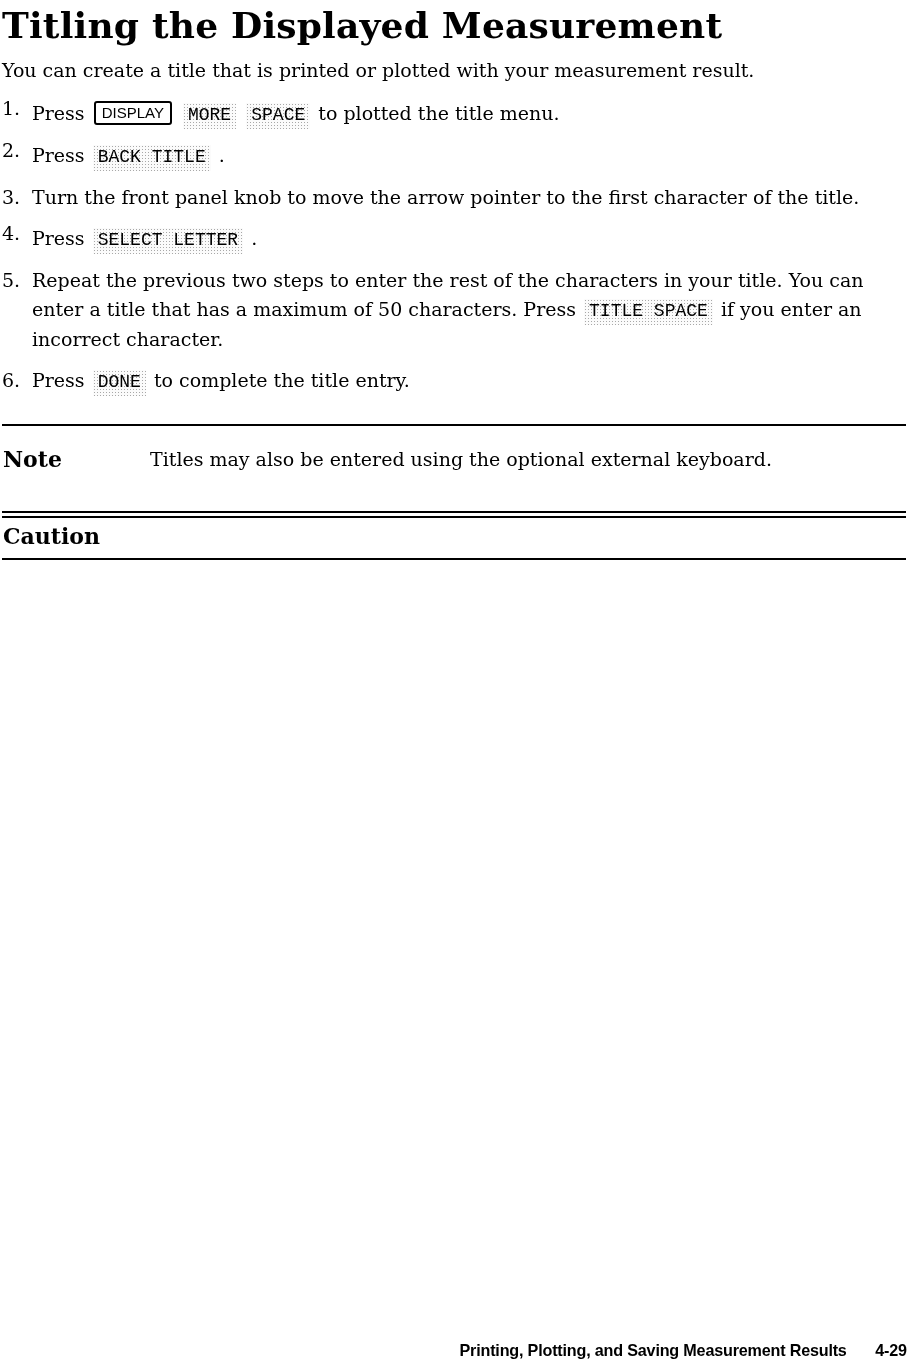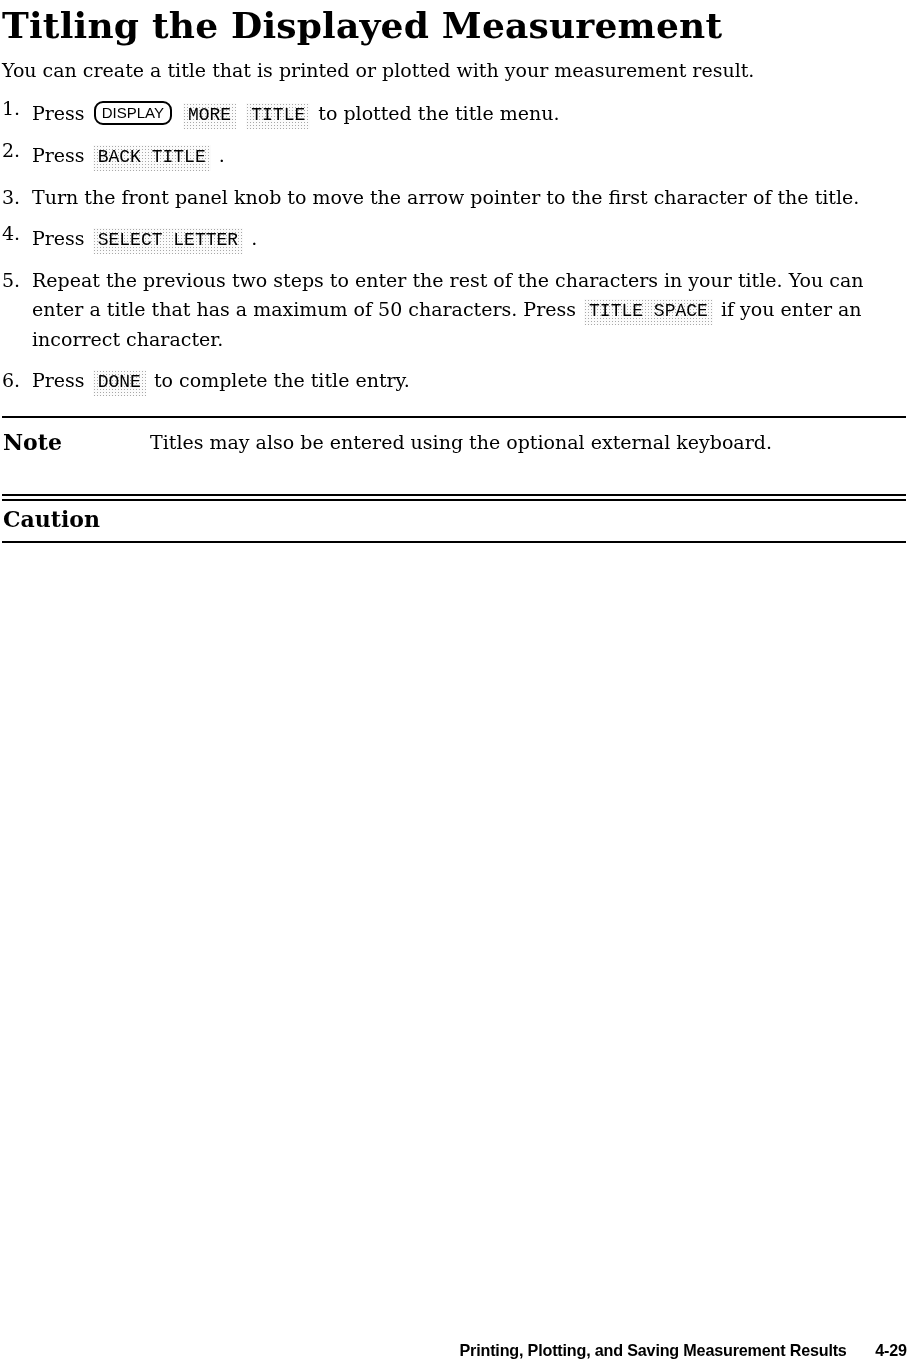--- a/index.html
+++ b/index.html
@@ -37,34 +37,34 @@
     line-height: 21px;
     background-color: #fbfbfb;
     background-image: radial-gradient(circle, #a8a8a8 0.85px, rgba(0,0,0,0) 1px);
     background-size: 3px 3px;
   }
   .keycap {
     font-family: "Liberation Sans", sans-serif;
     font-size: 15px;
     display: inline-block;
     border: 2px solid #000;
-    border-radius: 9px;
+    border-radius: 3px;
     padding: 0 6px 1px 6px;
     line-height: 19px;
     margin: 0 3px;
     position: relative;
     top: -2px;
   }
 
   .adm {
     display: flex;
     border-top: 2px solid #000;
     border-bottom: 2px solid #000;
   }
-  .adm-note { margin-top: 20px; padding: 11px 0 38px 0; }
+  .adm-note { margin-top: 28px; padding: 20px 0 38px 0; }
   .adm-caution { margin-top: 3px; padding: 5px 0 8px 0; }
   .adm-head {
     width: 148px; flex: none;
     font-weight: bold;
     font-size: 22px;
     line-height: 27px;
     padding-left: 1px;
   }
   .adm-body { flex: 1; line-height: 27px; padding-right: 2px; }
 
@@ -89,21 +89,21 @@
 <p class="intro">You can create a title that is printed or plotted with your measurement result.</p>
 
 <div class="steps">
 
   <div class="step">
     <span class="step-num raised">1.</span>
     <span class="step-body">
       <span>Press</span>
       <span class="keycap">DISPLAY</span>
       <span class="softkey">MORE</span>
-      <span class="softkey">TITLE</span>
+      <span class="softkey">SPACE</span>
       <span>to plotted the title menu.</span>
     </span>
   </div>
 
   <div class="step">
     <span class="step-num raised">2.</span>
     <span class="step-body">
       <span>Press</span>
       <span class="softkey">BACK TITLE</span>
       <span>.</span>

